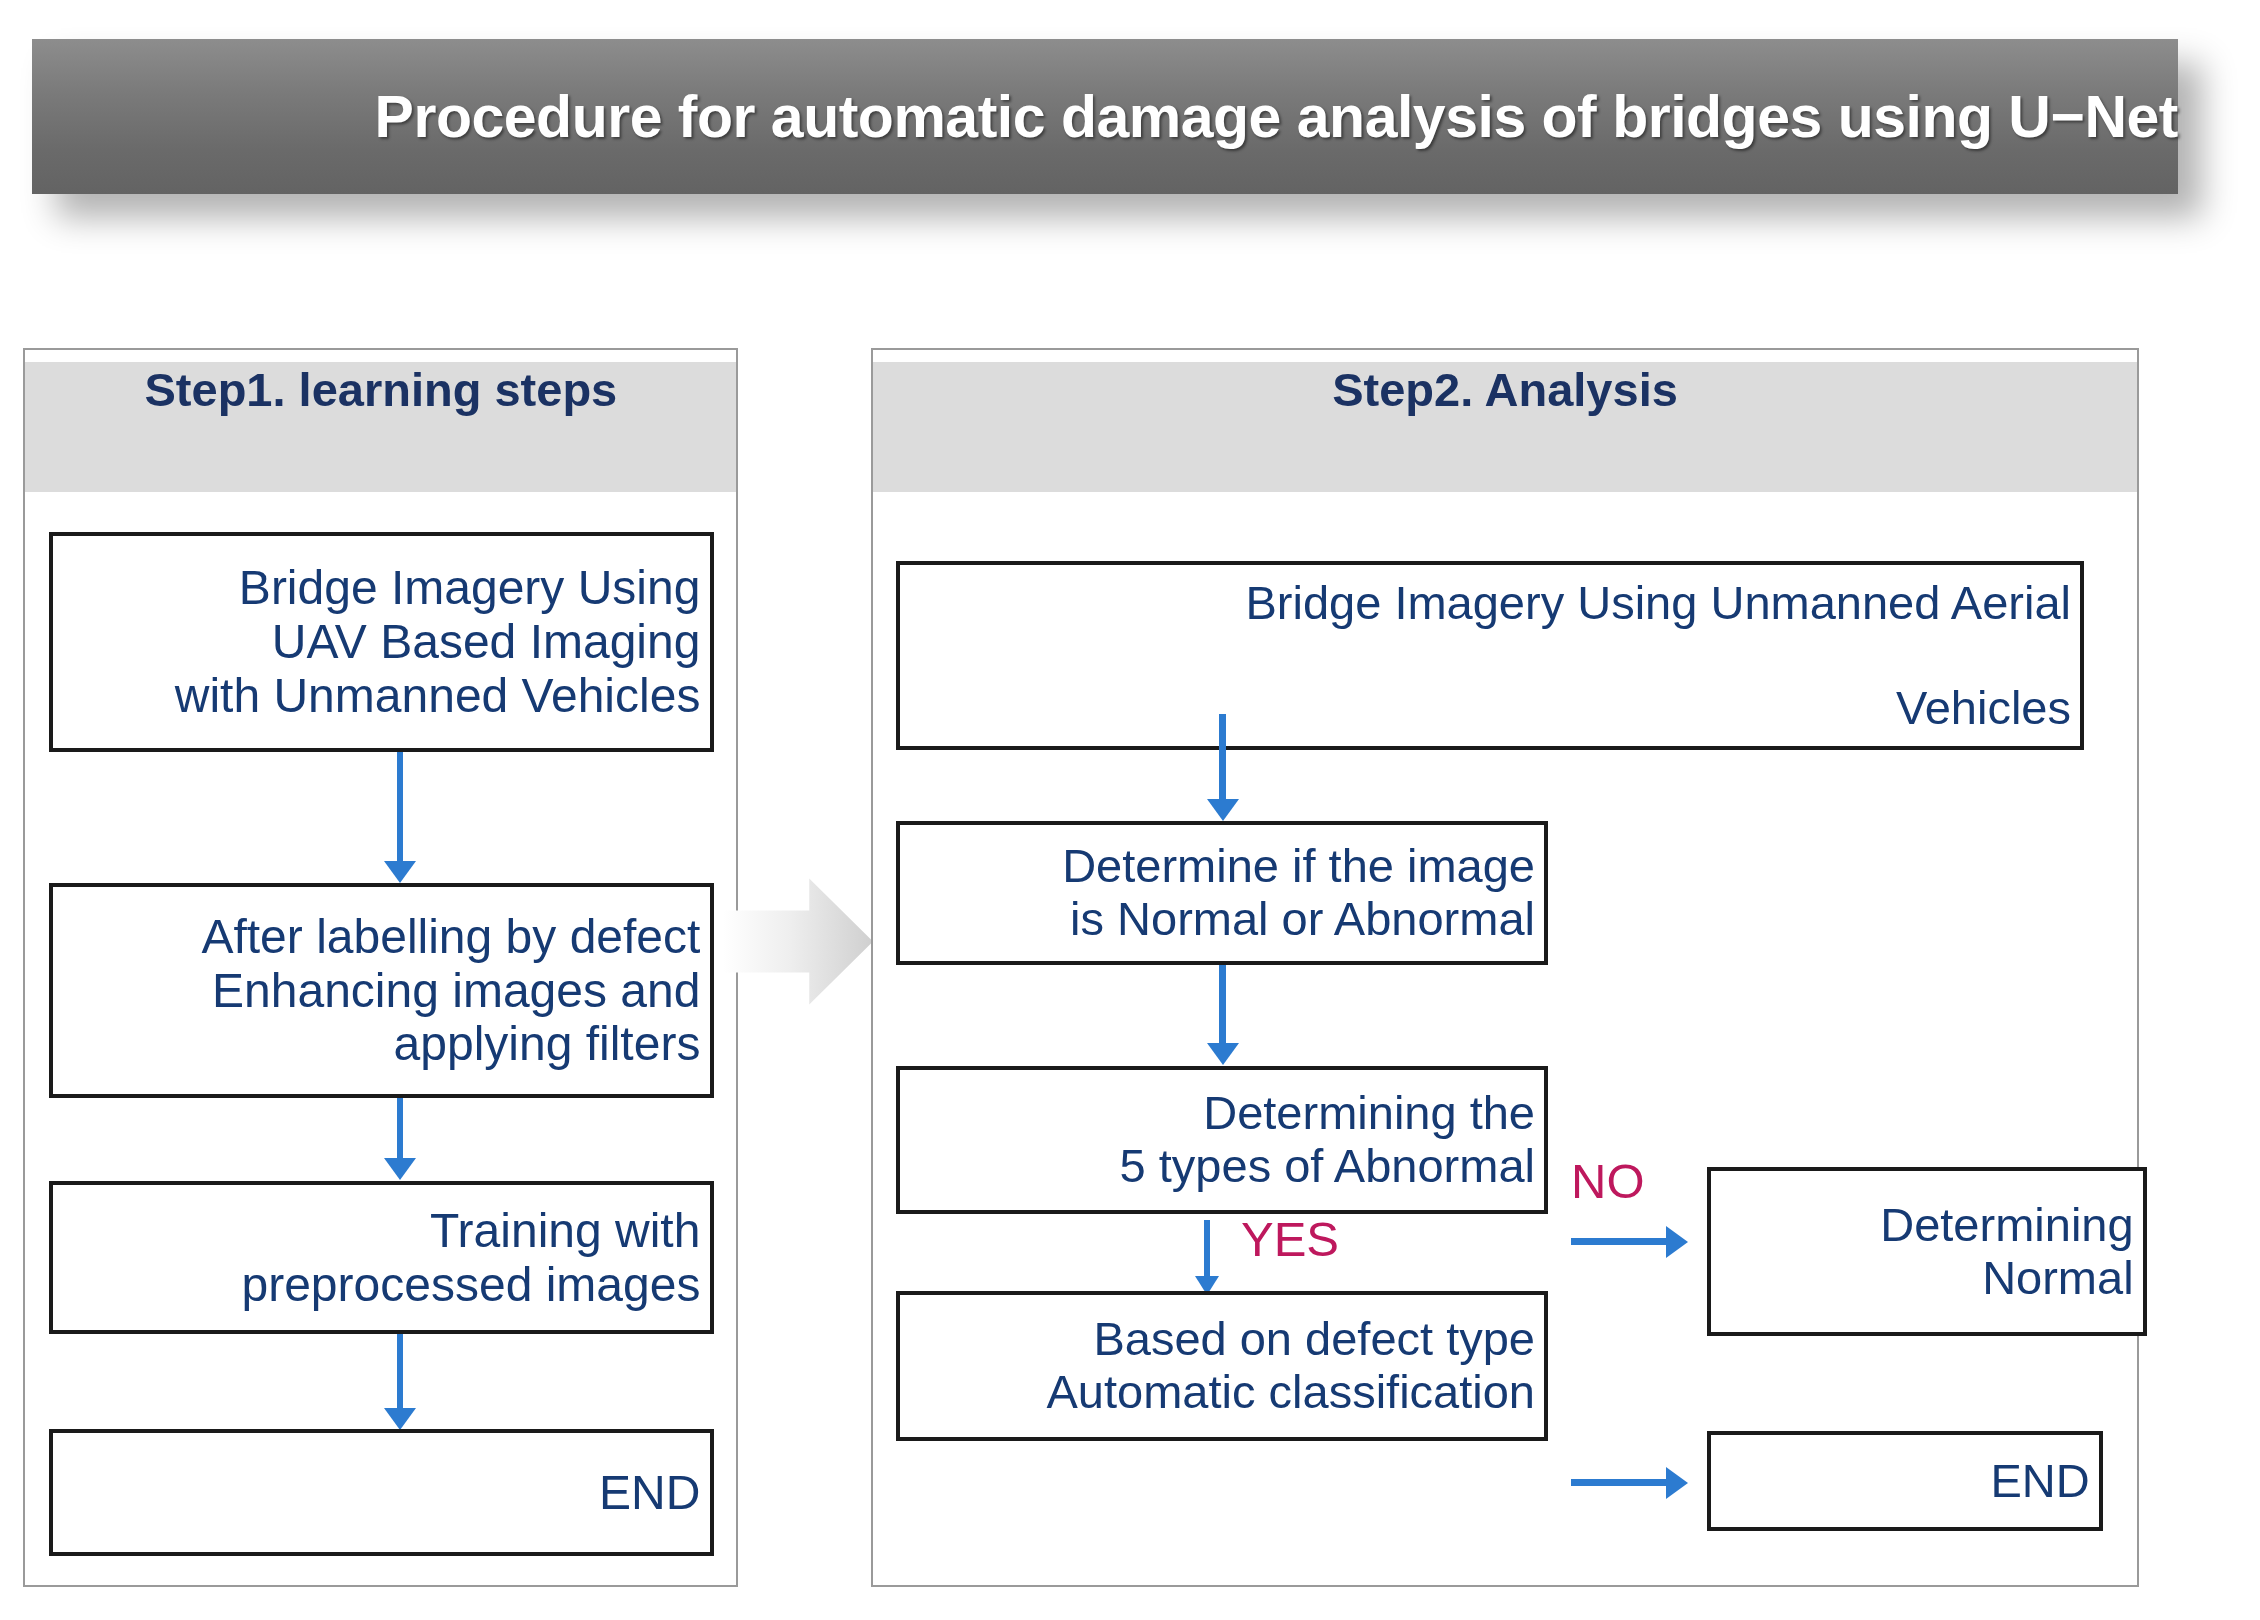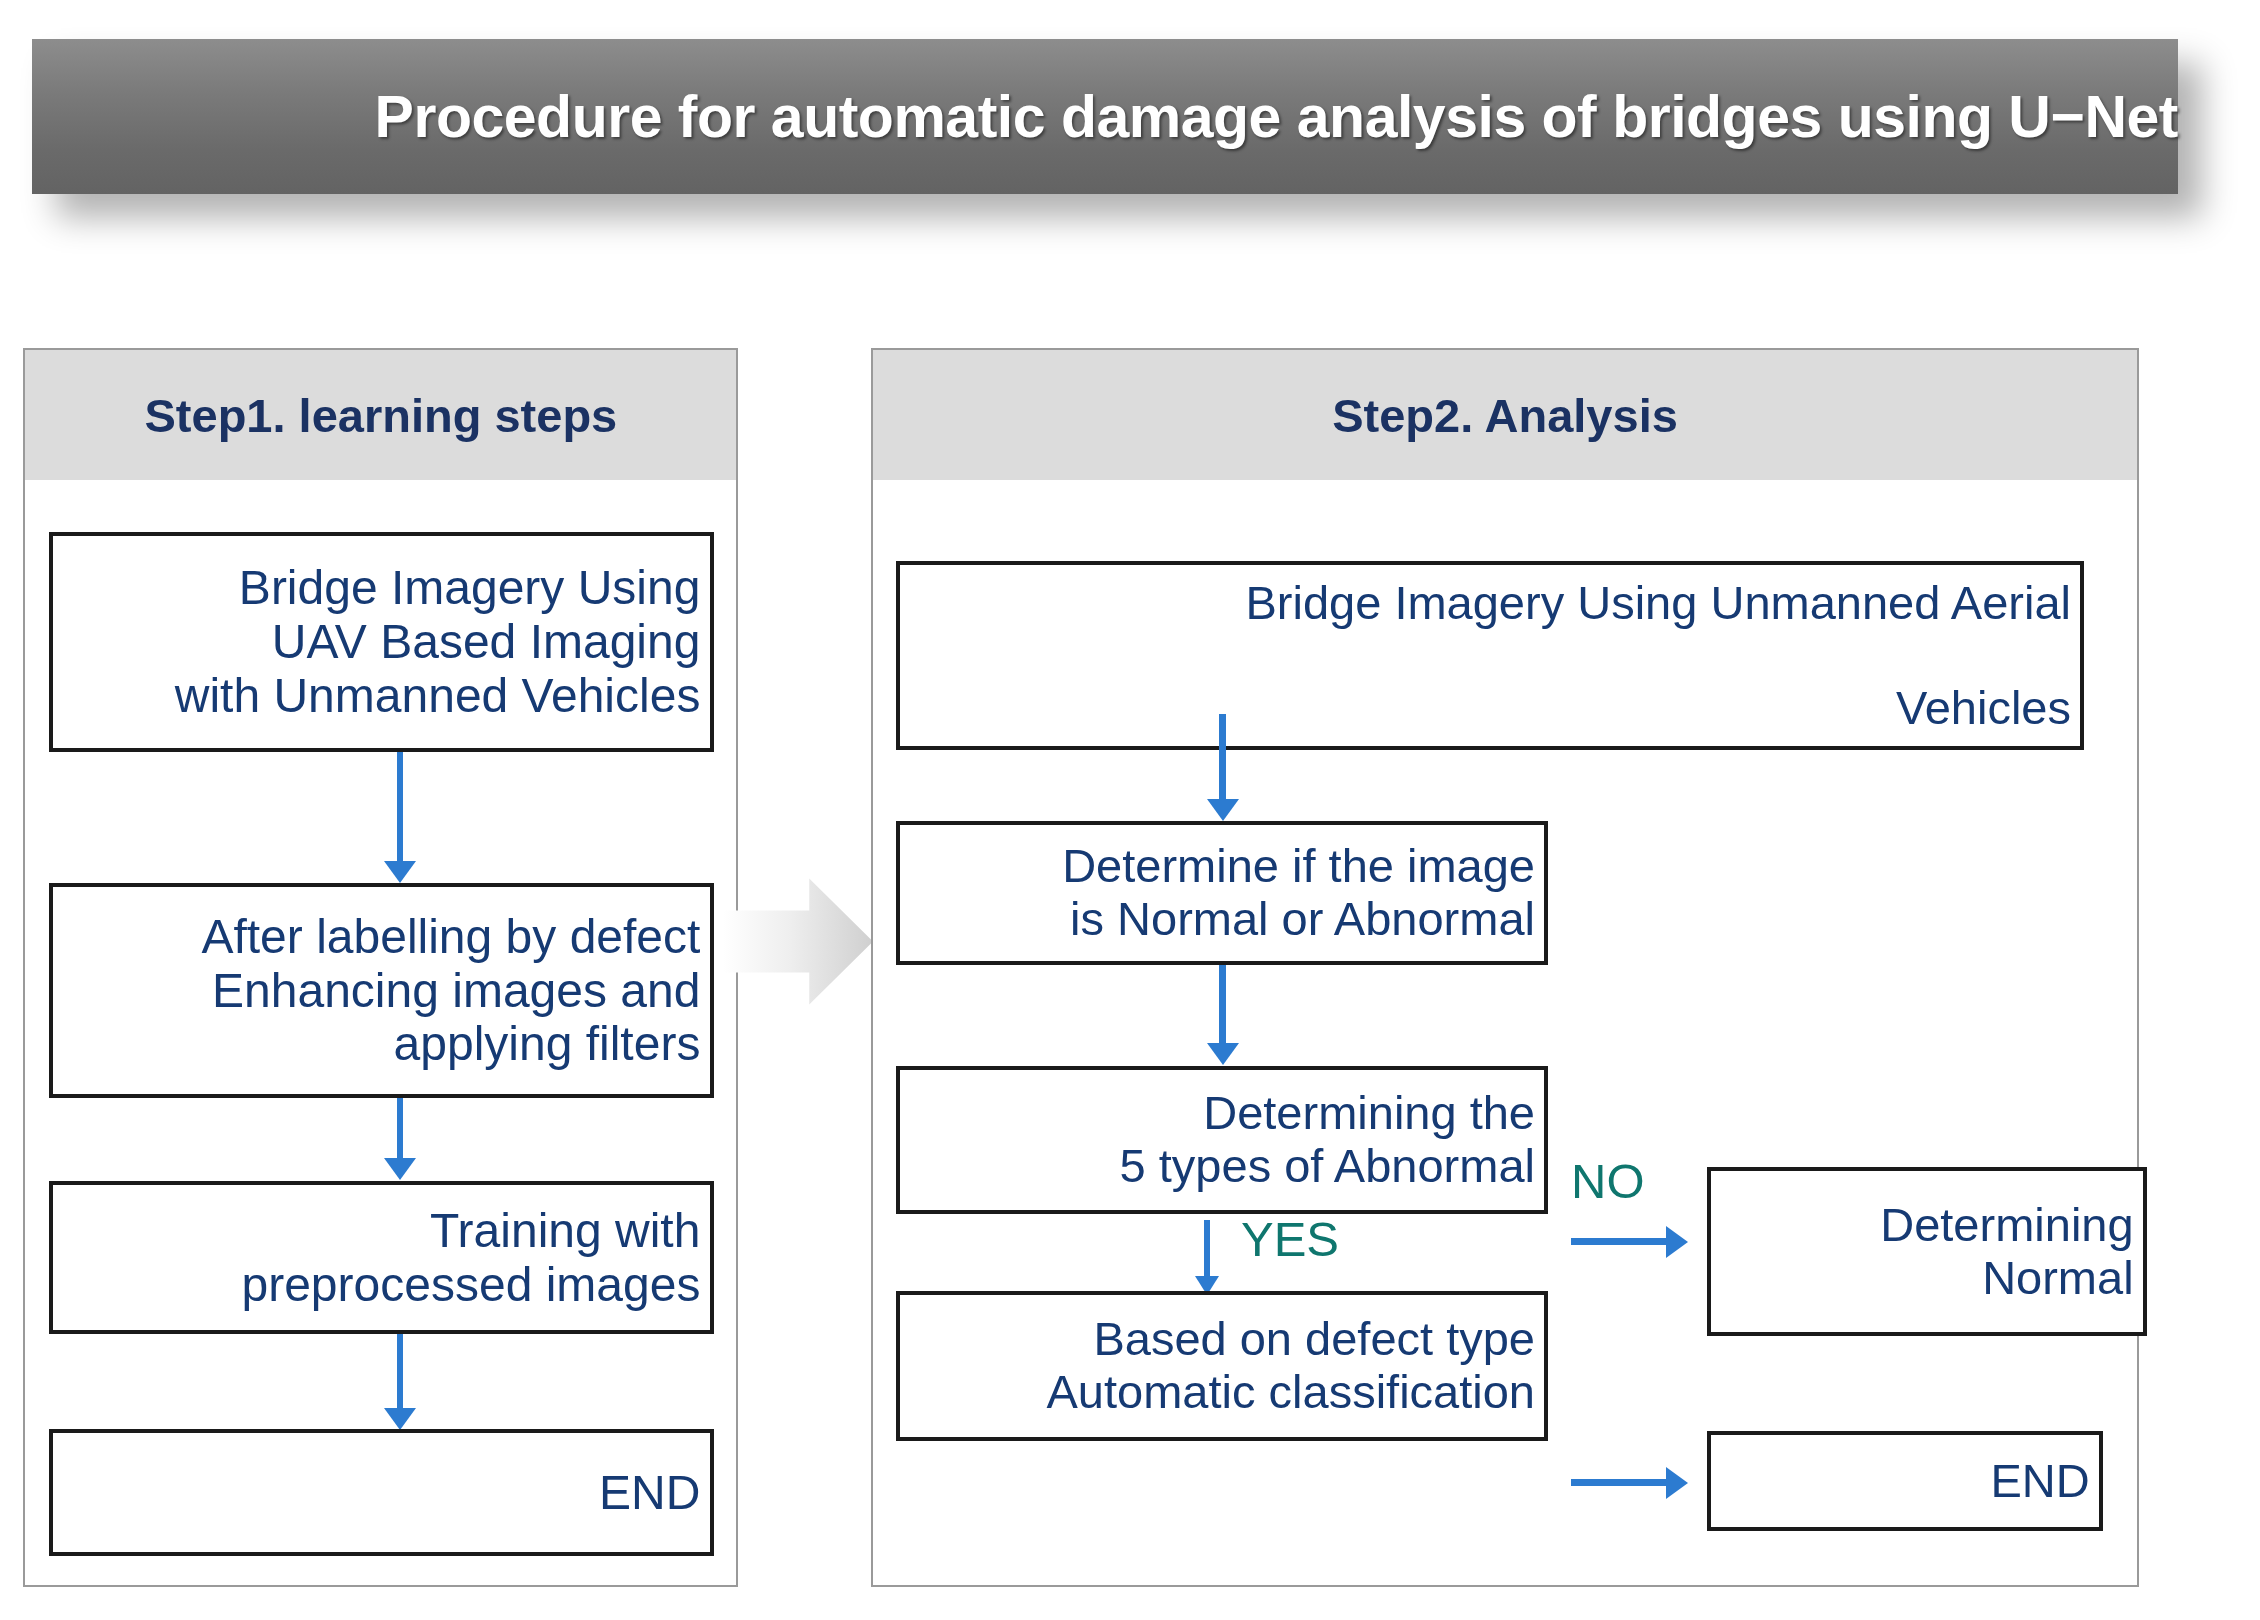--- a/index.html
+++ b/index.html
@@ -42,26 +42,25 @@
     position: absolute;
     background: #ffffff;
     border: 2.8px solid #9a9a9a;
     box-sizing: border-box;
   }
   #panel-left  { left: 23.4px;  top: 348px; width: 715px;  height: 1239px; }
   #panel-right { left: 871px; top: 348px; width: 1268px; height: 1239px; }
 
   .panel-header {
     position: absolute;
-    left: 0; top: 0;
+    left: 0; top: 12px;
     width: 100%;
     height: 130px;
     background: #dcdcdc;
     display: flex;
-    align-items: center;
     justify-content: center;
     box-sizing: border-box;
   }
   .panel-header .header-text {
     color: #1b3263;
     font-size: 47px;
     font-weight: bold;
     white-space: nowrap;
   }
 
@@ -168,21 +167,21 @@
   #arr-yes .head {
     margin-left: -12px;
     border-left-width: 12px;
     border-right-width: 12px;
     border-top-width: 19px;
   }
 
   
   .branch-label {
     position: absolute;
-    color: #0f766e;
+    color: #be185d;
     font-size: 49px;
     font-weight: normal;
     white-space: nowrap;
   }
   #label-no  { left: 698px; top: 673px; }
   #label-yes { left: 368px; top: 731px; }
 
   
   #grey-connector {
     position: absolute;

